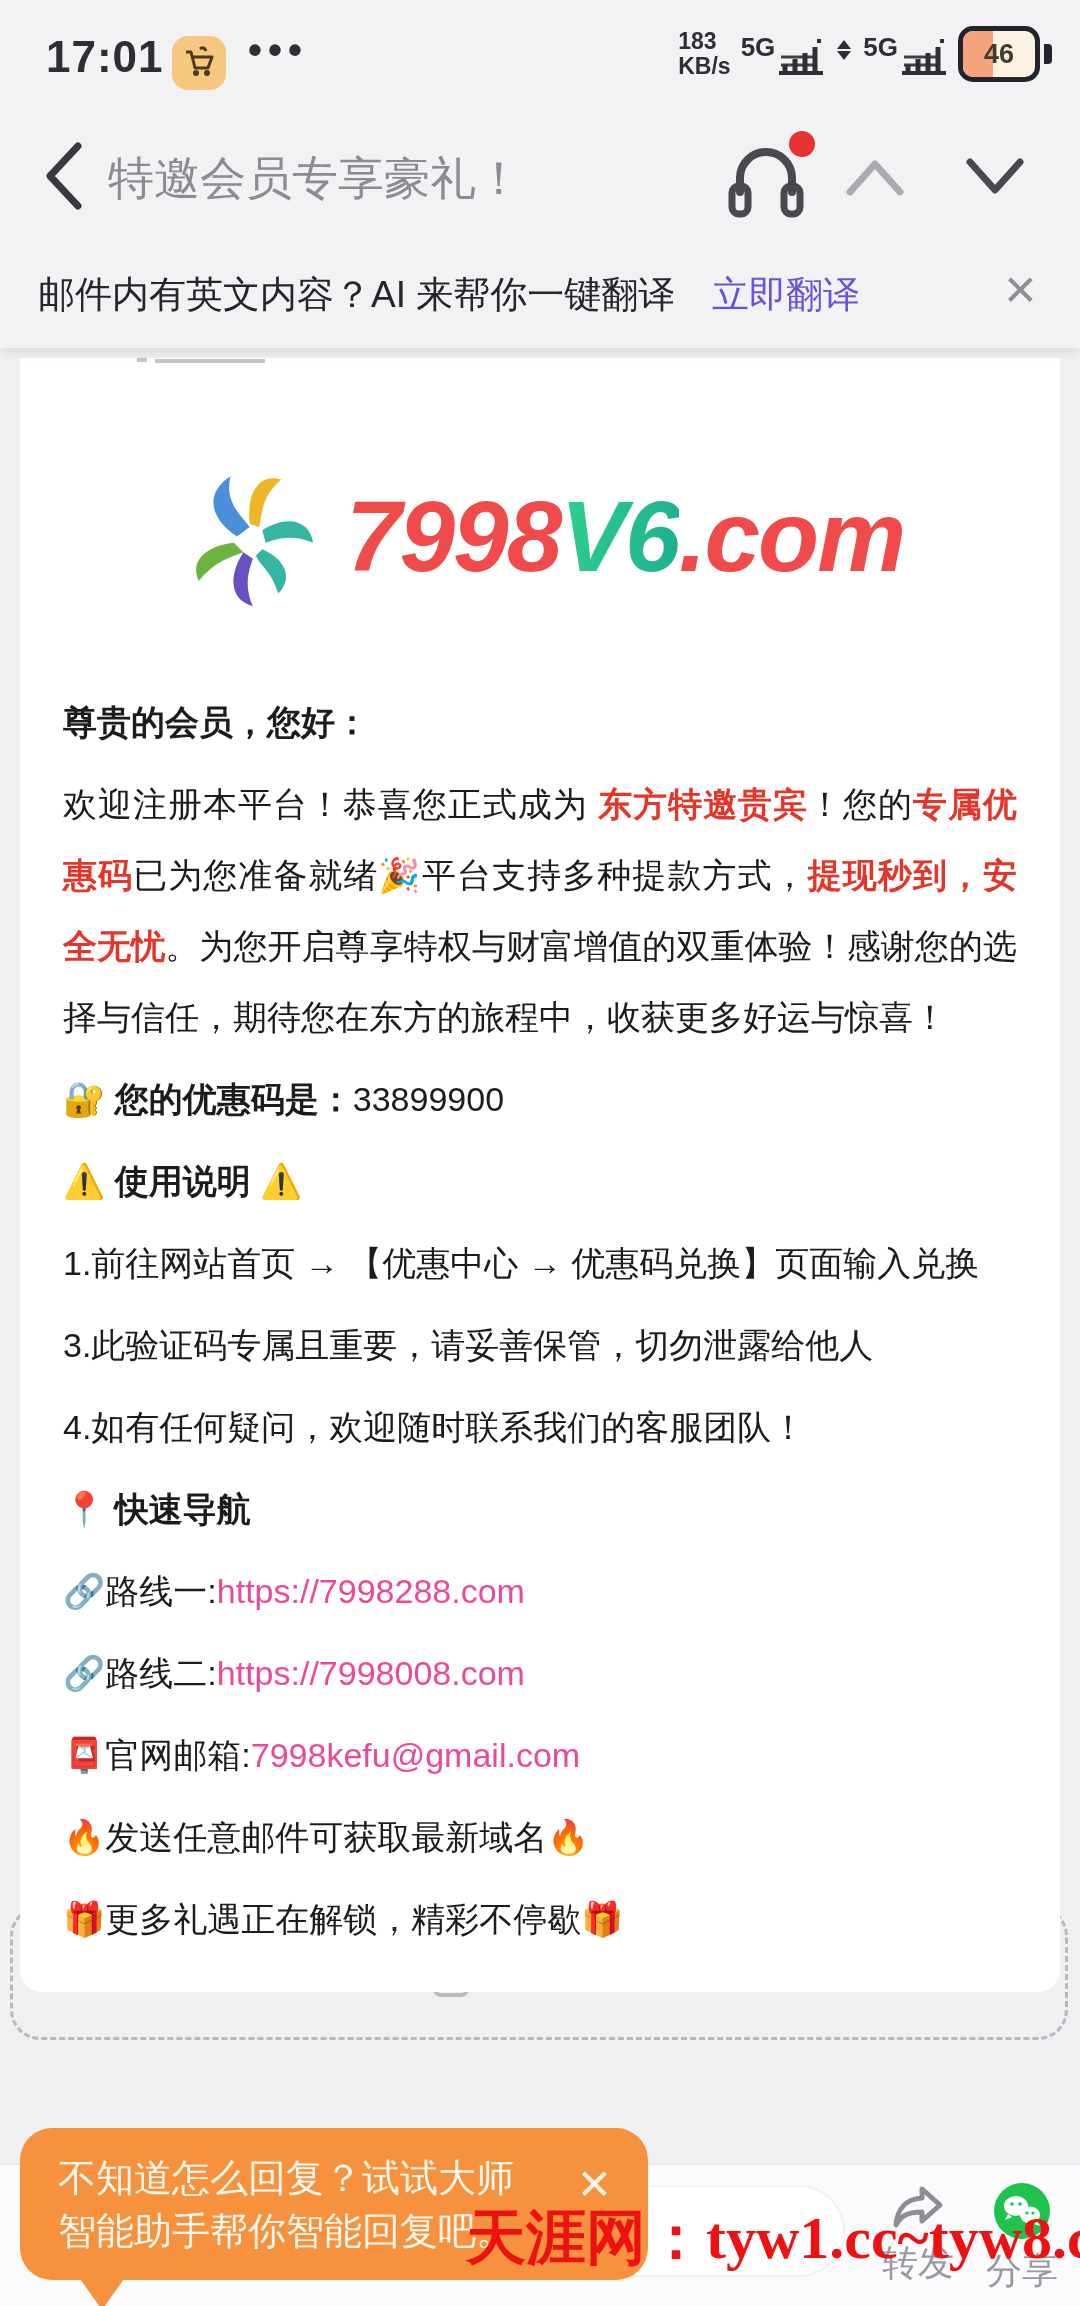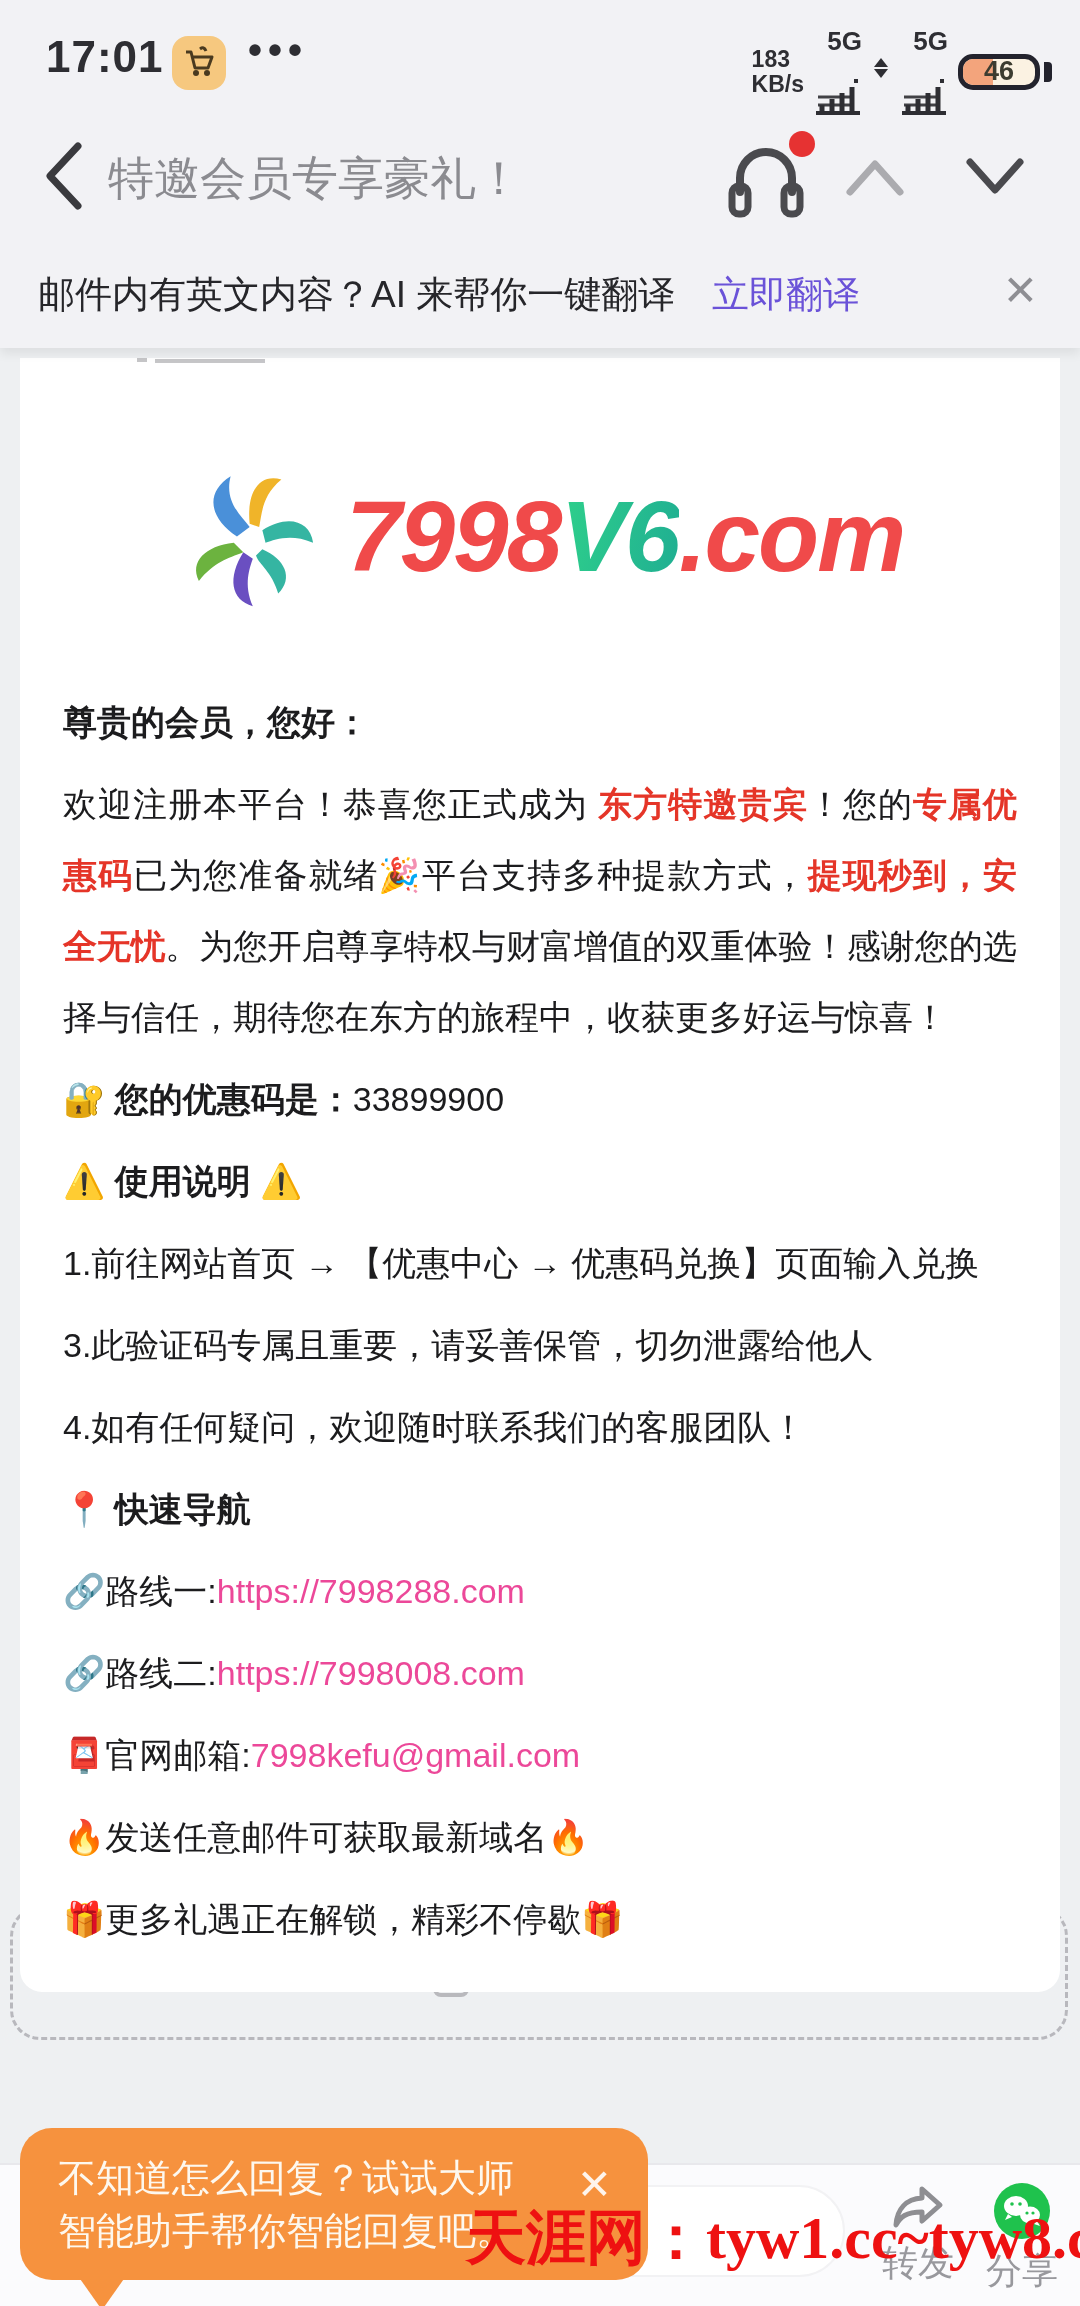--- a/index.html
+++ b/index.html
@@ -19,28 +19,28 @@
   .status-bar { position:absolute; left:0; top:0; width:1080px; height:112px; }
   .sb-time { position:absolute; left:46px; top:32px; font-size:44px; font-weight:600; color:#2e2e33; letter-spacing:1px; }
   .sb-app-badge {
     position:absolute; left:172px; top:36px; width:54px; height:54px;
     background:#f6c87f; border-radius:16px;
     display:flex; align-items:center; justify-content:center;
   }
   .sb-dots { position:absolute; left:248px; top:28px; font-size:40px; color:#2e2e33; letter-spacing:6px; font-weight:700; }
   .sb-right { position:absolute; right:28px; top:26px; display:flex; align-items:center; gap:10px; }
   .sb-speed { text-align:left; font-size:23px; line-height:25px; font-weight:700; color:#2e2e33; }
-  .sb-net { display:flex; align-items:flex-end; gap:2px;flex-direction:column; }
+  .sb-net { display:flex; align-items:flex-end; gap:2px; }
   .sb-net .g5 { font-size:26px; font-weight:700; color:#2e2e33; margin-bottom:14px; }
   .updown { display:flex; flex-direction:column; gap:2px; margin:0 2px 8px 2px; }
   .updown i { width:0; height:0; border-left:7px solid transparent; border-right:7px solid transparent; }
   .updown .u { border-bottom:9px solid #2e2e33; }
   .updown .d { border-top:9px solid #2e2e33; }
   .battery {
-    position:relative; width:82px; height:36px; border:5px solid #23232d; border-radius:15px;
+    position:relative; width:82px; height:56px; border:5px solid #23232d; border-radius:15px;
     background:#fbf2e2; overflow:hidden; display:flex; align-items:center; justify-content:center;
   }
   .battery .fill { position:absolute; left:0; top:0; bottom:0; width:42%; background:#f3a47c; }
   .battery .num { position:relative; font-size:27px; font-weight:700; color:#3c3c30; z-index:1; }
   .battery-nub { width:8px; height:20px; background:#23232d; border-radius:0 4px 4px 0; margin-left:-6px; }
 
   
   .nav-bar { position:absolute; left:0; top:112px; width:1080px; height:130px; }
   .nav-back { position:absolute; left:34px; top:26px; width:60px; height:76px; cursor:pointer; }
   .nav-title { position:absolute; left:108px; top:36px; font-size:46px; color:#8b8b90; font-weight:400; }

